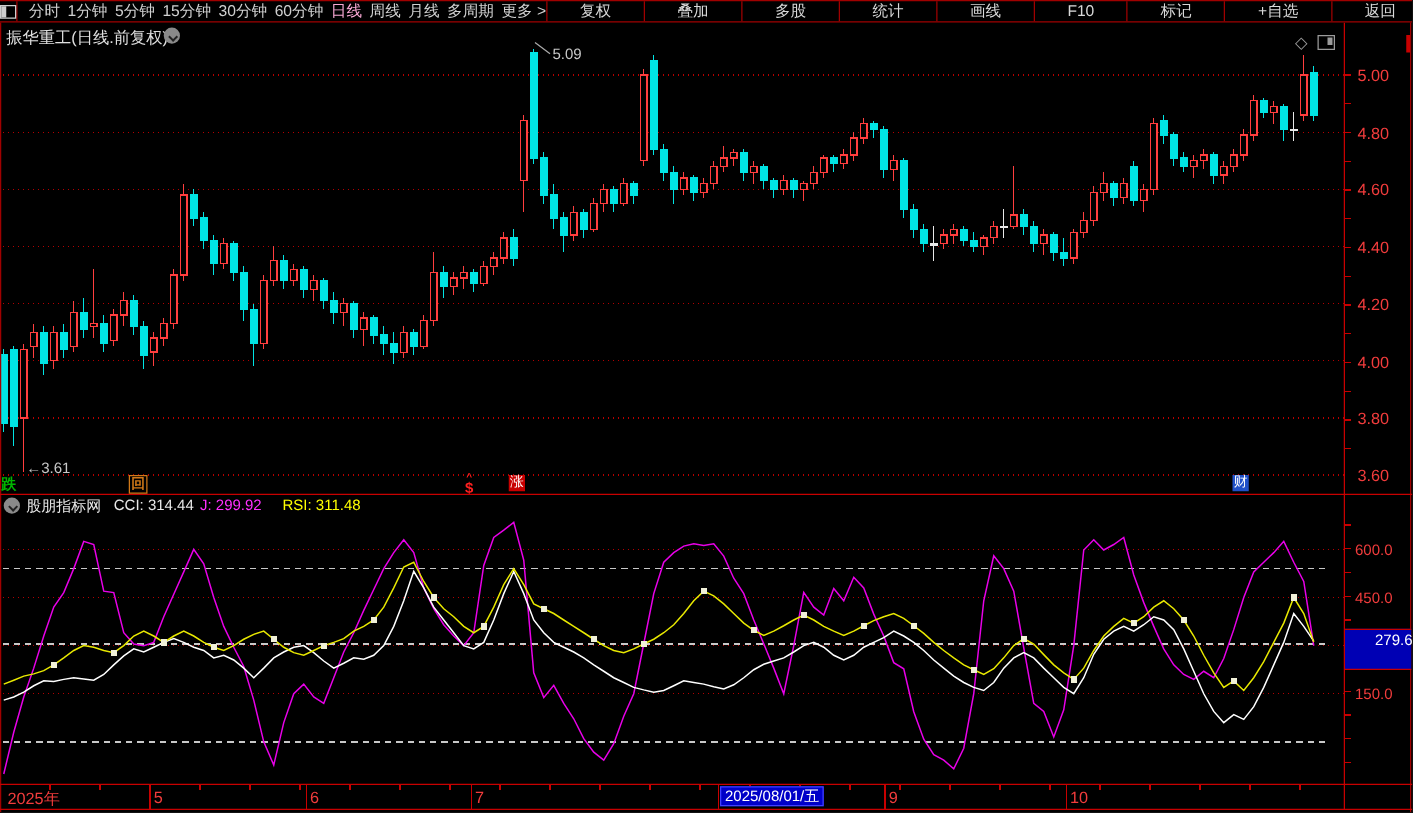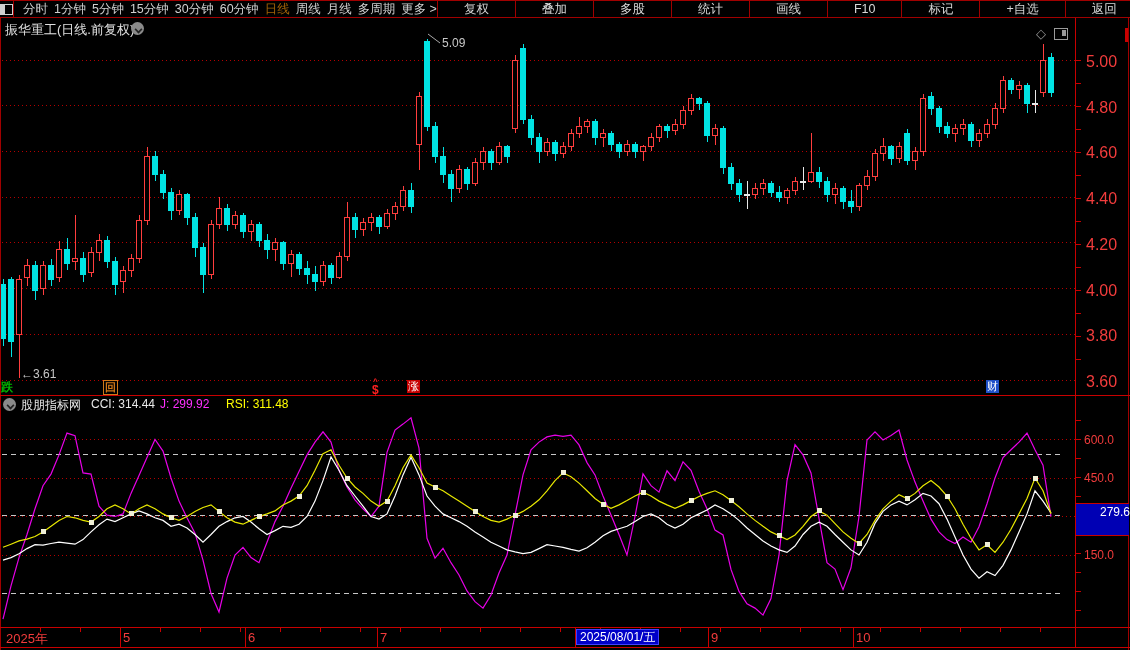--- a/index.html
+++ b/index.html
@@ -7,36 +7,36 @@
           font-family:"Liberation Sans", sans-serif; -webkit-font-smoothing:none;}
   
   .topbar{position:absolute;left:0;top:0;width:1130px;height:18px;background:#000;
           border-top:1px solid #a00000;border-bottom:1px solid #a00000;box-sizing:border-box;
           display:flex;align-items:center;z-index:5;}
   .win-icon-cell{width:22px;height:100%;border-right:1px solid #a00000;display:flex;align-items:center;justify-content:center;}
   .win-icon{display:inline-block;width:11px;height:9px;border:1px solid #cfcfcf;position:relative;}
   .win-icon::after{content:"";position:absolute;left:0;top:0;width:4px;height:9px;background:#cfcfcf;}
   .menu-left{display:flex;align-items:flex-end;gap:6px;padding-left:9px;flex:1;}
   .menu-left .mitem{font-size:12.5px;color:#d0d0d0;cursor:default;white-space:nowrap;}
-  .menu-left .mitem.active{color:#a16207;}
+  .menu-left .mitem.active{color:#f9a8d4;}
   .menu-right{display:flex;align-items:stretch;height:100%;margin-right:2px;}
   .menu-right .mcell{font-size:12.5px;color:#d8d8d8;display:flex;align-items:center;
           padding:0 26px;border-left:1px solid #a00000;white-space:nowrap;}
   .menu-right .mcell:last-child{border-right:1px solid #a00000;}
   
   .vline,.hline{position:absolute;background:#a00000;z-index:4;}
   
   .chart-title{position:absolute;left:5px;top:21px;font-size:13px;color:#e0e0e0;z-index:6;}
   .chev-circle{position:absolute;width:13px;height:13px;border-radius:50%;background:#8a8a8a;z-index:6;}
   .chev-circle::after{content:"";position:absolute;left:3.5px;top:4px;width:5px;height:5px;
           border-right:2px solid #222;border-bottom:2px solid #222;transform:rotate(45deg) scale(.8);}
   .corner-icons{position:absolute;top:26px;left:1036px;z-index:6;color:#9a9a9a;font-size:13px;display:flex;gap:8px;align-items:center;}
   .sq-icon{display:inline-block;width:12px;height:10px;border:1px solid #9a9a9a;position:relative;}
   .sq-icon::after{content:"";position:absolute;right:1px;top:1px;width:4px;height:6px;background:#9a9a9a;}
-  .price-label{position:absolute;font-size:16px;color:#f23c3c;z-index:6;}
+  .price-label{position:absolute;font-size:13px;color:#f23c3c;z-index:6;}
   .osc-label{position:absolute;font-size:12px;color:#f23c3c;z-index:6;}
   .annot{position:absolute;font-size:12px;color:#c8c8c8;z-index:6;}
   .ind-header{position:absolute;left:0;top:397px;height:16px;z-index:6;font-size:12px;white-space:nowrap;}
   .ind-header span{position:absolute;top:0;}
   .value-box{position:absolute;left:1076px;top:503px;width:53px;height:33px;background:#0000b4;
           border-top:1px solid #c80000;border-bottom:1px solid #c80000;box-sizing:border-box;
           color:#fff;font-size:12px;text-align:center;line-height:17px;z-index:6;padding-left:24px;}
   .xaxis-label{position:absolute;top:630px;font-size:13px;color:#f23c3c;z-index:6;}
   .date-box{position:absolute;top:629px;height:16px;background:#0000c8;border:1px solid #4040ff;
           color:#fff;font-size:12px;line-height:14px;padding:0 3px;box-sizing:border-box;z-index:6;}

